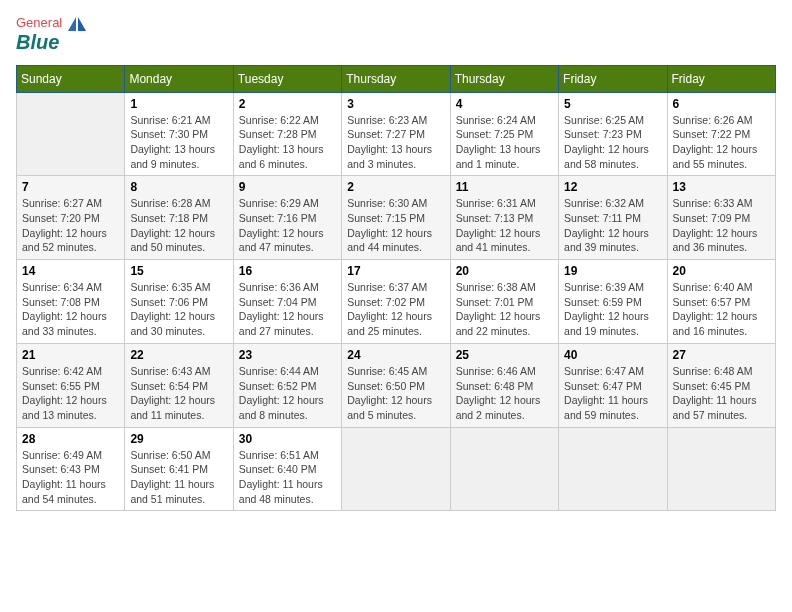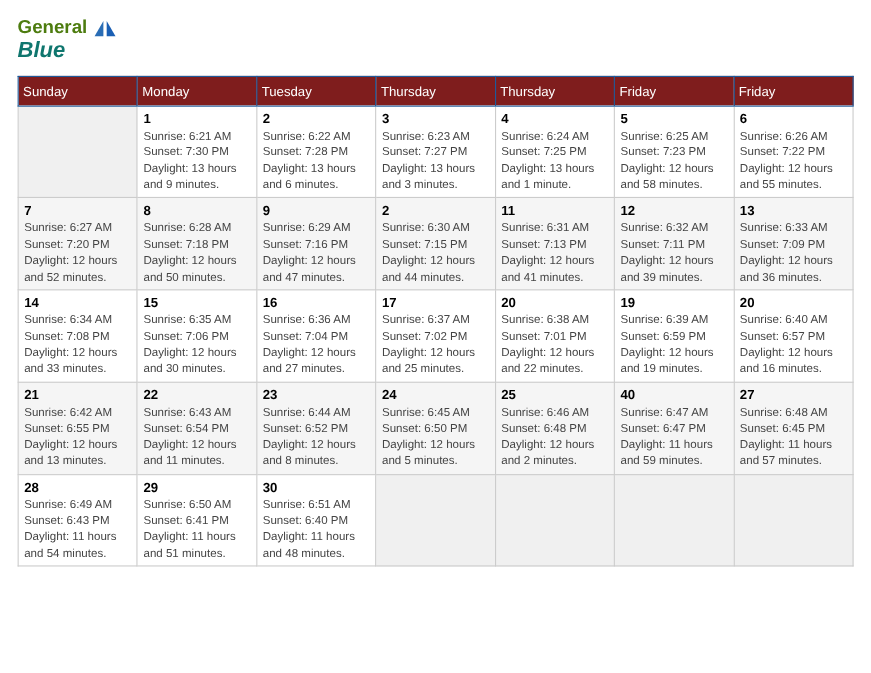--- a/index.html
+++ b/index.html
@@ -32,21 +32,21 @@
     .subtitle {
       font-size: 14px;
       color: #555;
     }
     table {
       width: 100%;
       border-collapse: collapse;
       font-size: 11px;
     }
     thead tr th {
-      background-color: #7f1d1d;
+      background-color: #4d7c0f;
       color: #fff;
       padding: 6px 4px;
       text-align: left;
       font-size: 12px;
       font-weight: normal;
       border: 1px solid #1e5a9a;
     }
     tbody tr td {
       border: 1px solid #ccc;
       vertical-align: top;
@@ -77,21 +77,21 @@
     .empty-cell {
       background: #f0f0f0 !important;
     }
   </style>
 </head>
 <body>
 
 <div class="header">
   <div class="logo">
     <div style="line-height:1.1;">
-      <div style="font-size:17px;font-weight:bold;color:#4d7c0f;">General
+      <div style="font-size:13px;font-weight:normal;color:#ef4444;">General
         <span style="display:inline-block;width:0;height:0;border-left:8px solid transparent;border-right:0px solid transparent;border-bottom:14px solid #2a6db5;margin-left:2px;vertical-align:middle;"></span>
         <span style="display:inline-block;width:0;height:0;border-left:0px solid transparent;border-right:8px solid transparent;border-bottom:14px solid #1a5fb4;vertical-align:middle;margin-left:-2px;"></span>
       </div>
       <div style="font-size:20px;font-weight:bold;color:#0f766e;font-style:italic;">Blue</div>
     </div>
   </div>
   <div class="title-block">
     <div class="month-title"></div>
     <div class="subtitle"></div>
   </div>

